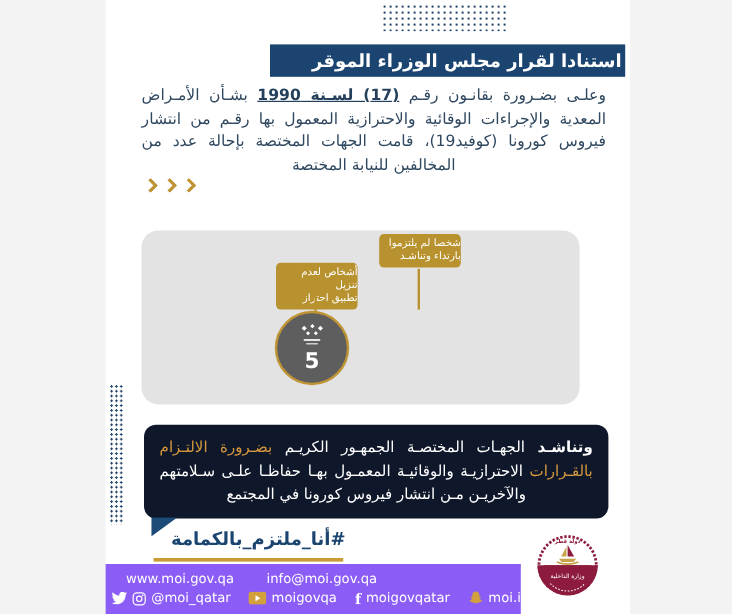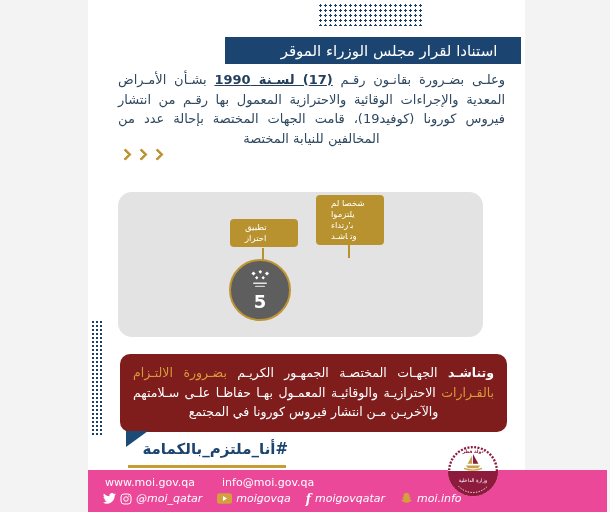--- a/index.html
+++ b/index.html
@@ -7,68 +7,68 @@
   .card { position:absolute; left:88px; top:0; width:437px; height:512px; background:#ffffff; }
 
   .dots-top { position:absolute; left:230px; top:3px; width:104px; height:23px;
     background-image:radial-gradient(circle, #1c3f66 1.1px, transparent 1.2px);
     background-size:5px 5px; }
   .dots-left { position:absolute; left:3px; top:320px; width:12px; height:117px;
     background-image:radial-gradient(circle, #1c3f66 1px, transparent 1.1px);
     background-size:4px 4px; }
 
   .header-bar { position:absolute; left:137px; top:37px; width:296px; height:27px;
-    background:#1b4570; color:#fff; font-size:15px; font-weight:normal;
+    background:#1b4570; color:#fff; font-size:15px; font-weight:bold;
     display:flex; align-items:center; justify-content:center; direction:rtl;padding-left:32px; }
 
   .intro { position:absolute; left:30px; top:70px; width:387px; direction:rtl;
     text-align:justify; text-align-last:center; font-size:13px; line-height:19.5px;
     color:#2f4860; }
   .intro b { color:#24405c;text-decoration:underline; }
 
   .arrows { position:absolute; left:33px; top:150px; display:flex; gap:7px; }
   .chev { width:9px; height:9px; border-top:3.5px solid #bf9434; border-right:3.5px solid #bf9434;
     transform:rotate(45deg); border-radius:1px; }
 
   .panel { position:absolute; left:30px; top:192px; width:365px; height:145px;
     background:#e3e3e4; border-radius:14px; }
   .stat-label { position:absolute; background:#b8922e; color:#fff; border-radius:4px;
-    font-size:8.5px; line-height:11px; text-align:left; padding:3px 15px; direction:rtl; }
+    font-size:8.5px; line-height:11px; text-align:right; padding:3px 0; direction:rtl; }
   .lbl-mask { left:198px; top:3px; width:68px; }
   .lbl-app  { left:112px; top:27px; width:68px; }
   .connector { position:absolute; width:2px; background:#b8922e; }
   .conn-mask { left:230px; top:32px; height:34px; }
   .conn-app  { left:144px; top:56px; height:12px; }
   .stat-circle { position:absolute; width:62px; height:62px; border-radius:50%;
     background:#5e5e5e; border:2.5px solid #bf9434; display:flex; flex-direction:column;
     align-items:center; justify-content:center; color:#fff; }
   .circ-mask { left:197px; top:66px; }
   .circ-app  { left:111px; top:67px; }
   .stat-value { font-weight:bold; font-size:19px; line-height:19px; margin-top:1px; }
   .circ-app .stat-value { font-size:18px; }
 
   .bubble { position:absolute; left:32px; top:354px; width:387px; height:78px;
-    background:#7f1d1d; border-radius:10px; color:#fff; direction:rtl;
+    background:#0f172a; border-radius:10px; color:#fff; direction:rtl;
     font-size:12.5px; line-height:19.5px; text-align:justify; text-align-last:center;
     padding:9px 13px 8px 13px; }
   .bubble .gold { color:#d89a3d; }
   .bubble-tail { position:absolute; left:38px; top:431px; width:22px; height:16px;
     background:#1d4b78; clip-path:polygon(0 100%, 0 0, 100% 0); }
 
   .hashtag { position:absolute; left:40px; top:440px; width:160px; text-align:right;
     direction:rtl; font-size:15px; font-weight:bold; color:#1b4570; }
   .hash-underline { position:absolute; left:40px; top:465px; width:158px; height:3px;
     background:#c99b35; }
 
   .moi-logo { position:absolute; left:358px; top:444px; width:54px; height:54px; z-index:5; }
 
-  .footer { position:absolute; left:0; top:470px; width:519px; height:42px;
-    background:#ec4899; color:#fff; font-size:11px; }
+  .footer { position:absolute; left:0; top:470px; width:346px; height:42px;
+    background:#8b5cf6; color:#fff; font-size:11px; }
   .footer-row1 { position:absolute; left:17px; top:6px; display:flex; gap:27px; }
-  .footer-row2 { position:absolute; left:15px; top:22px; display:flex; align-items:center; gap:5px;font-style:italic; }
+  .footer-row2 { position:absolute; left:5px; top:22px; display:flex; align-items:center; gap:5px; }
   .sgroup { display:flex; align-items:center; gap:4px; margin-right:10px; }
   .fb-f { font-weight:bold; font-size:12px; line-height:12px; font-family:"DejaVu Serif", serif; }
   .icon svg { display:block; }
 </style>
 </head>
 <body>
 
 <div class="card">
 
   <div class="dots-top"></div>
@@ -87,20 +87,21 @@
 
   <div class="panel">
 
     <div class="stat-label lbl-mask">
       <div>شخصا لم يلتزموا</div>
       <div>بارتداء وتناشـد</div>
     </div>
     <div class="connector conn-mask"></div>
 
     <div class="stat-label lbl-app">
+      <div>أشخاص لعدم تنزيل</div>
       <div>تطبيق احتراز</div>
     </div>
     <div class="connector conn-app"></div>
     <div class="stat-circle circ-app">
       <span class="icon">
         <svg width="24" height="21" viewBox="0 0 24 21" fill="#ffffff">
           <rect x="4" y="2" width="3" height="3" transform="rotate(45 5.5 3.5)"></rect>
           <rect x="11" y="0.5" width="2.6" height="2.6" transform="rotate(45 12.3 1.8)"></rect>
           <rect x="17.5" y="2" width="3" height="3" transform="rotate(45 19 3.5)"></rect>
           <rect x="7.5" y="6.5" width="2.4" height="2.4" transform="rotate(45 8.7 7.7)"></rect>

